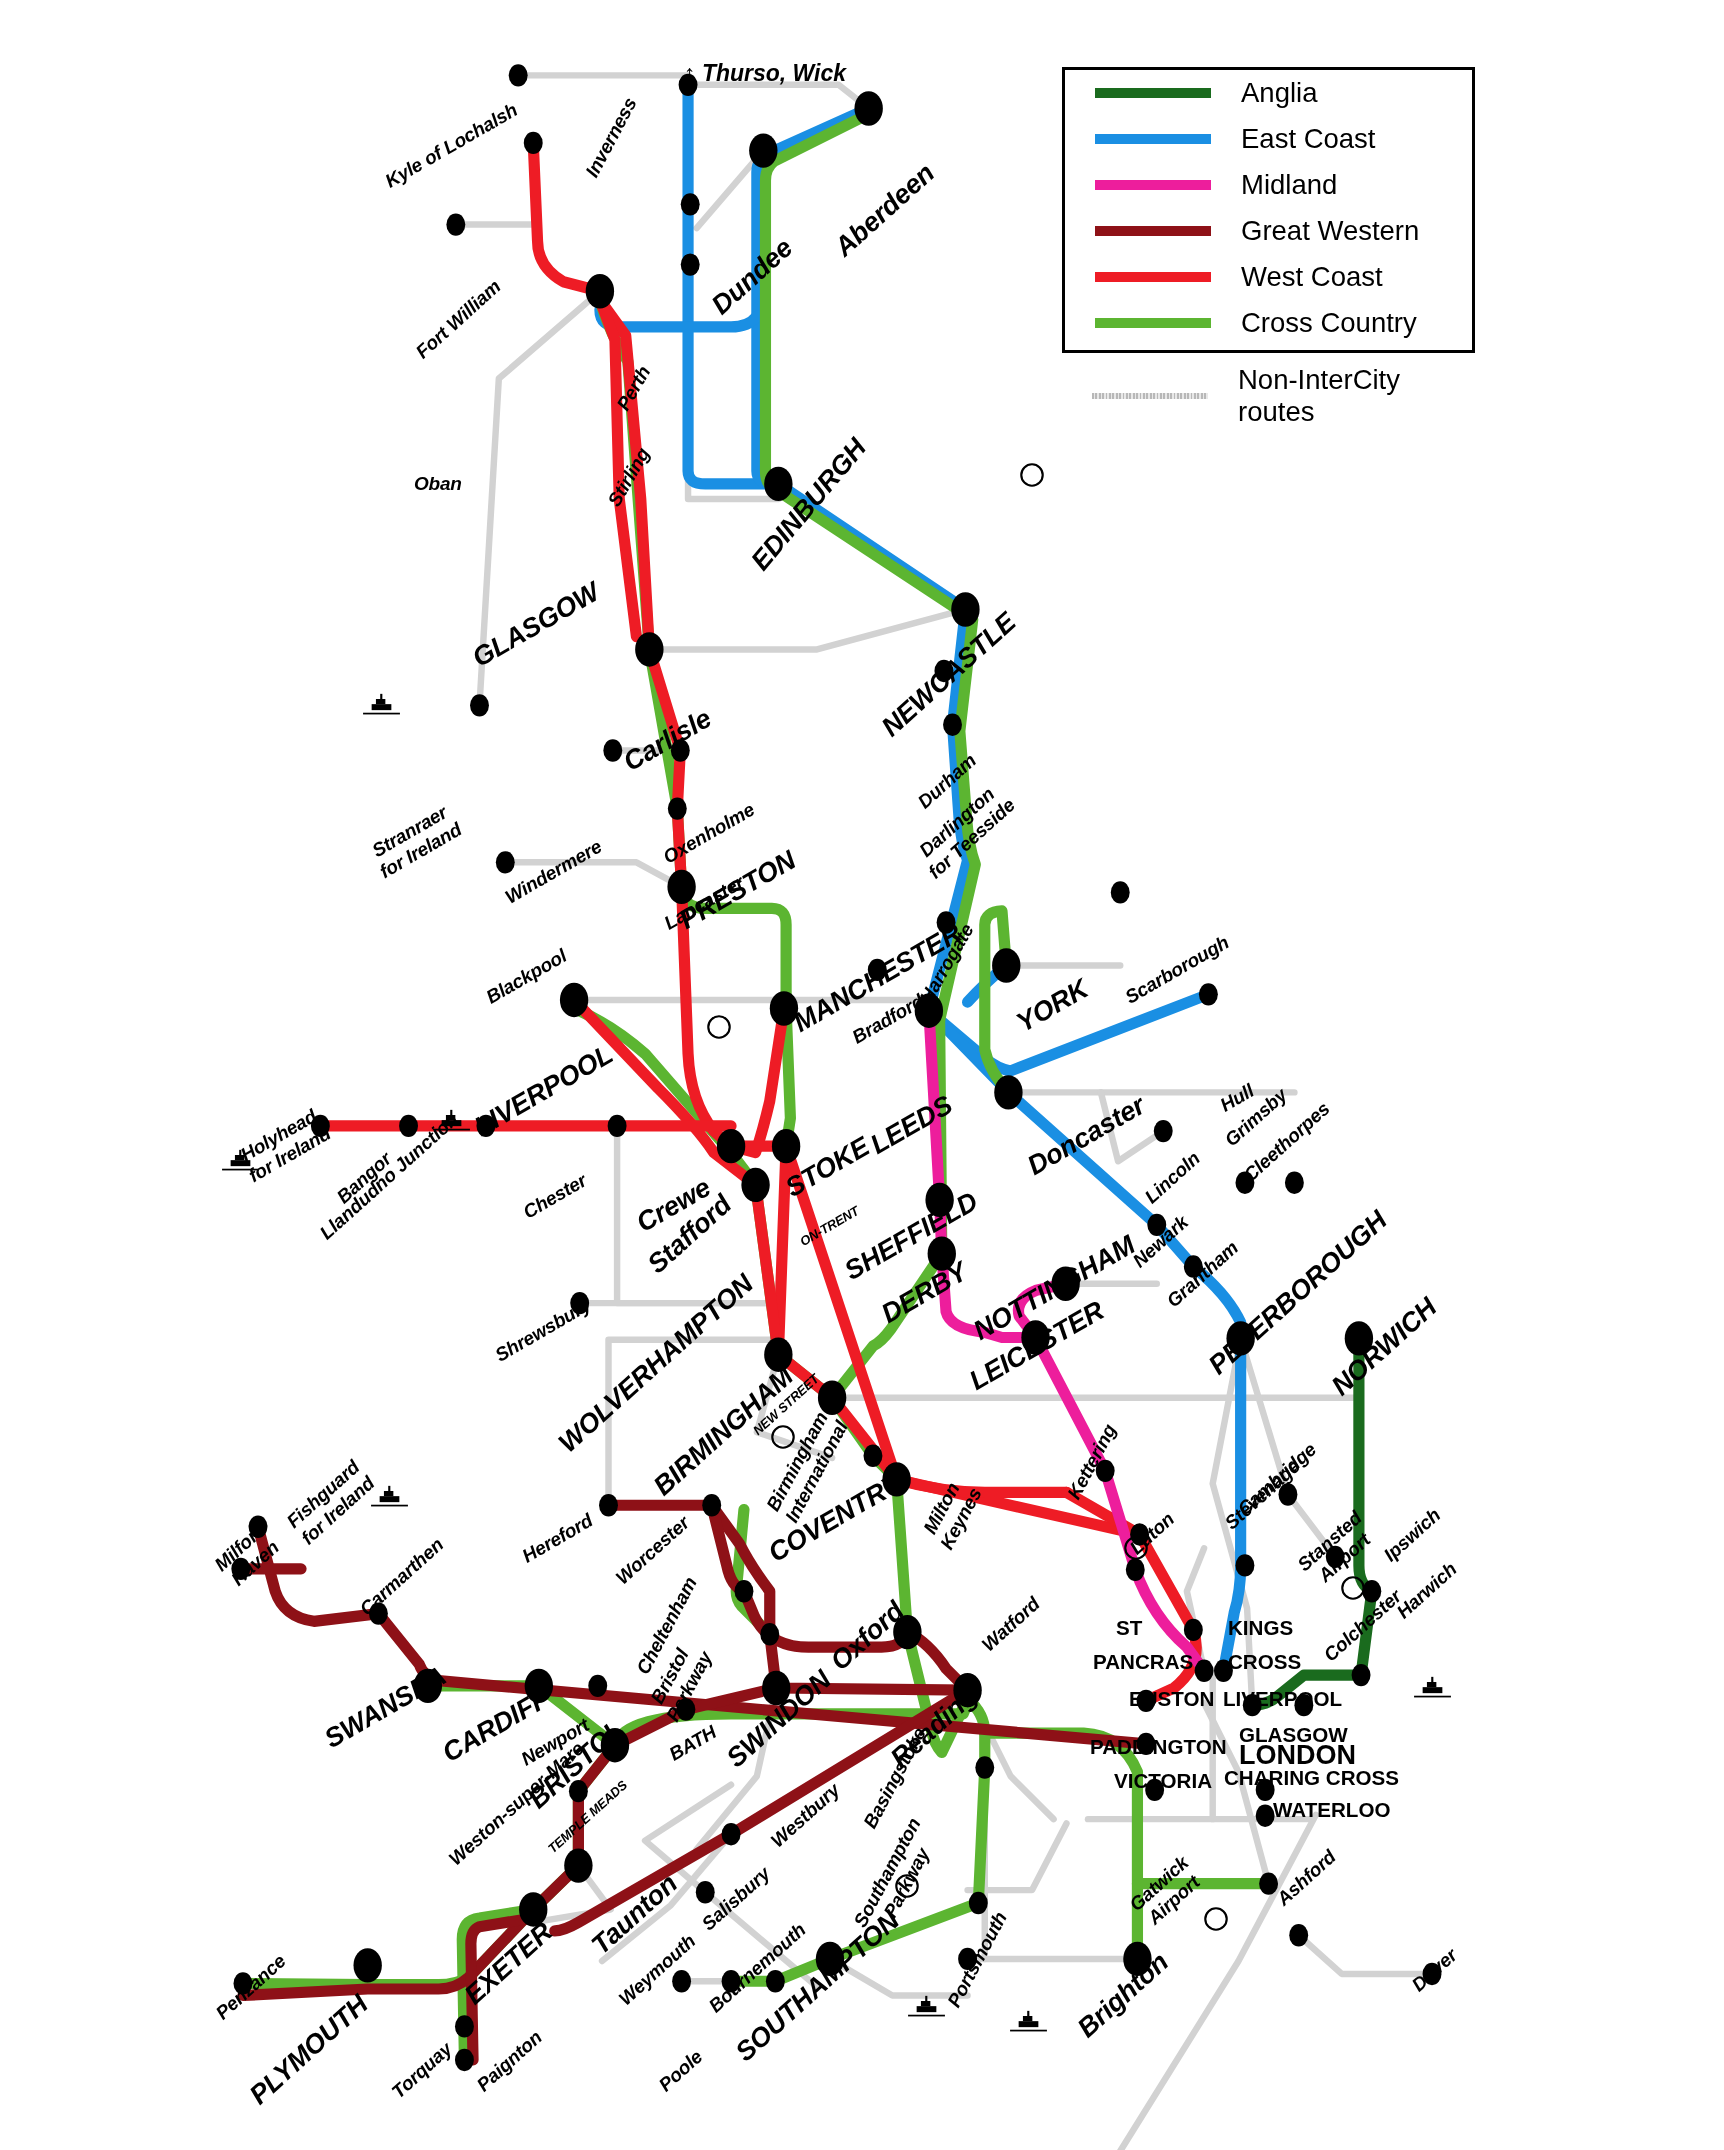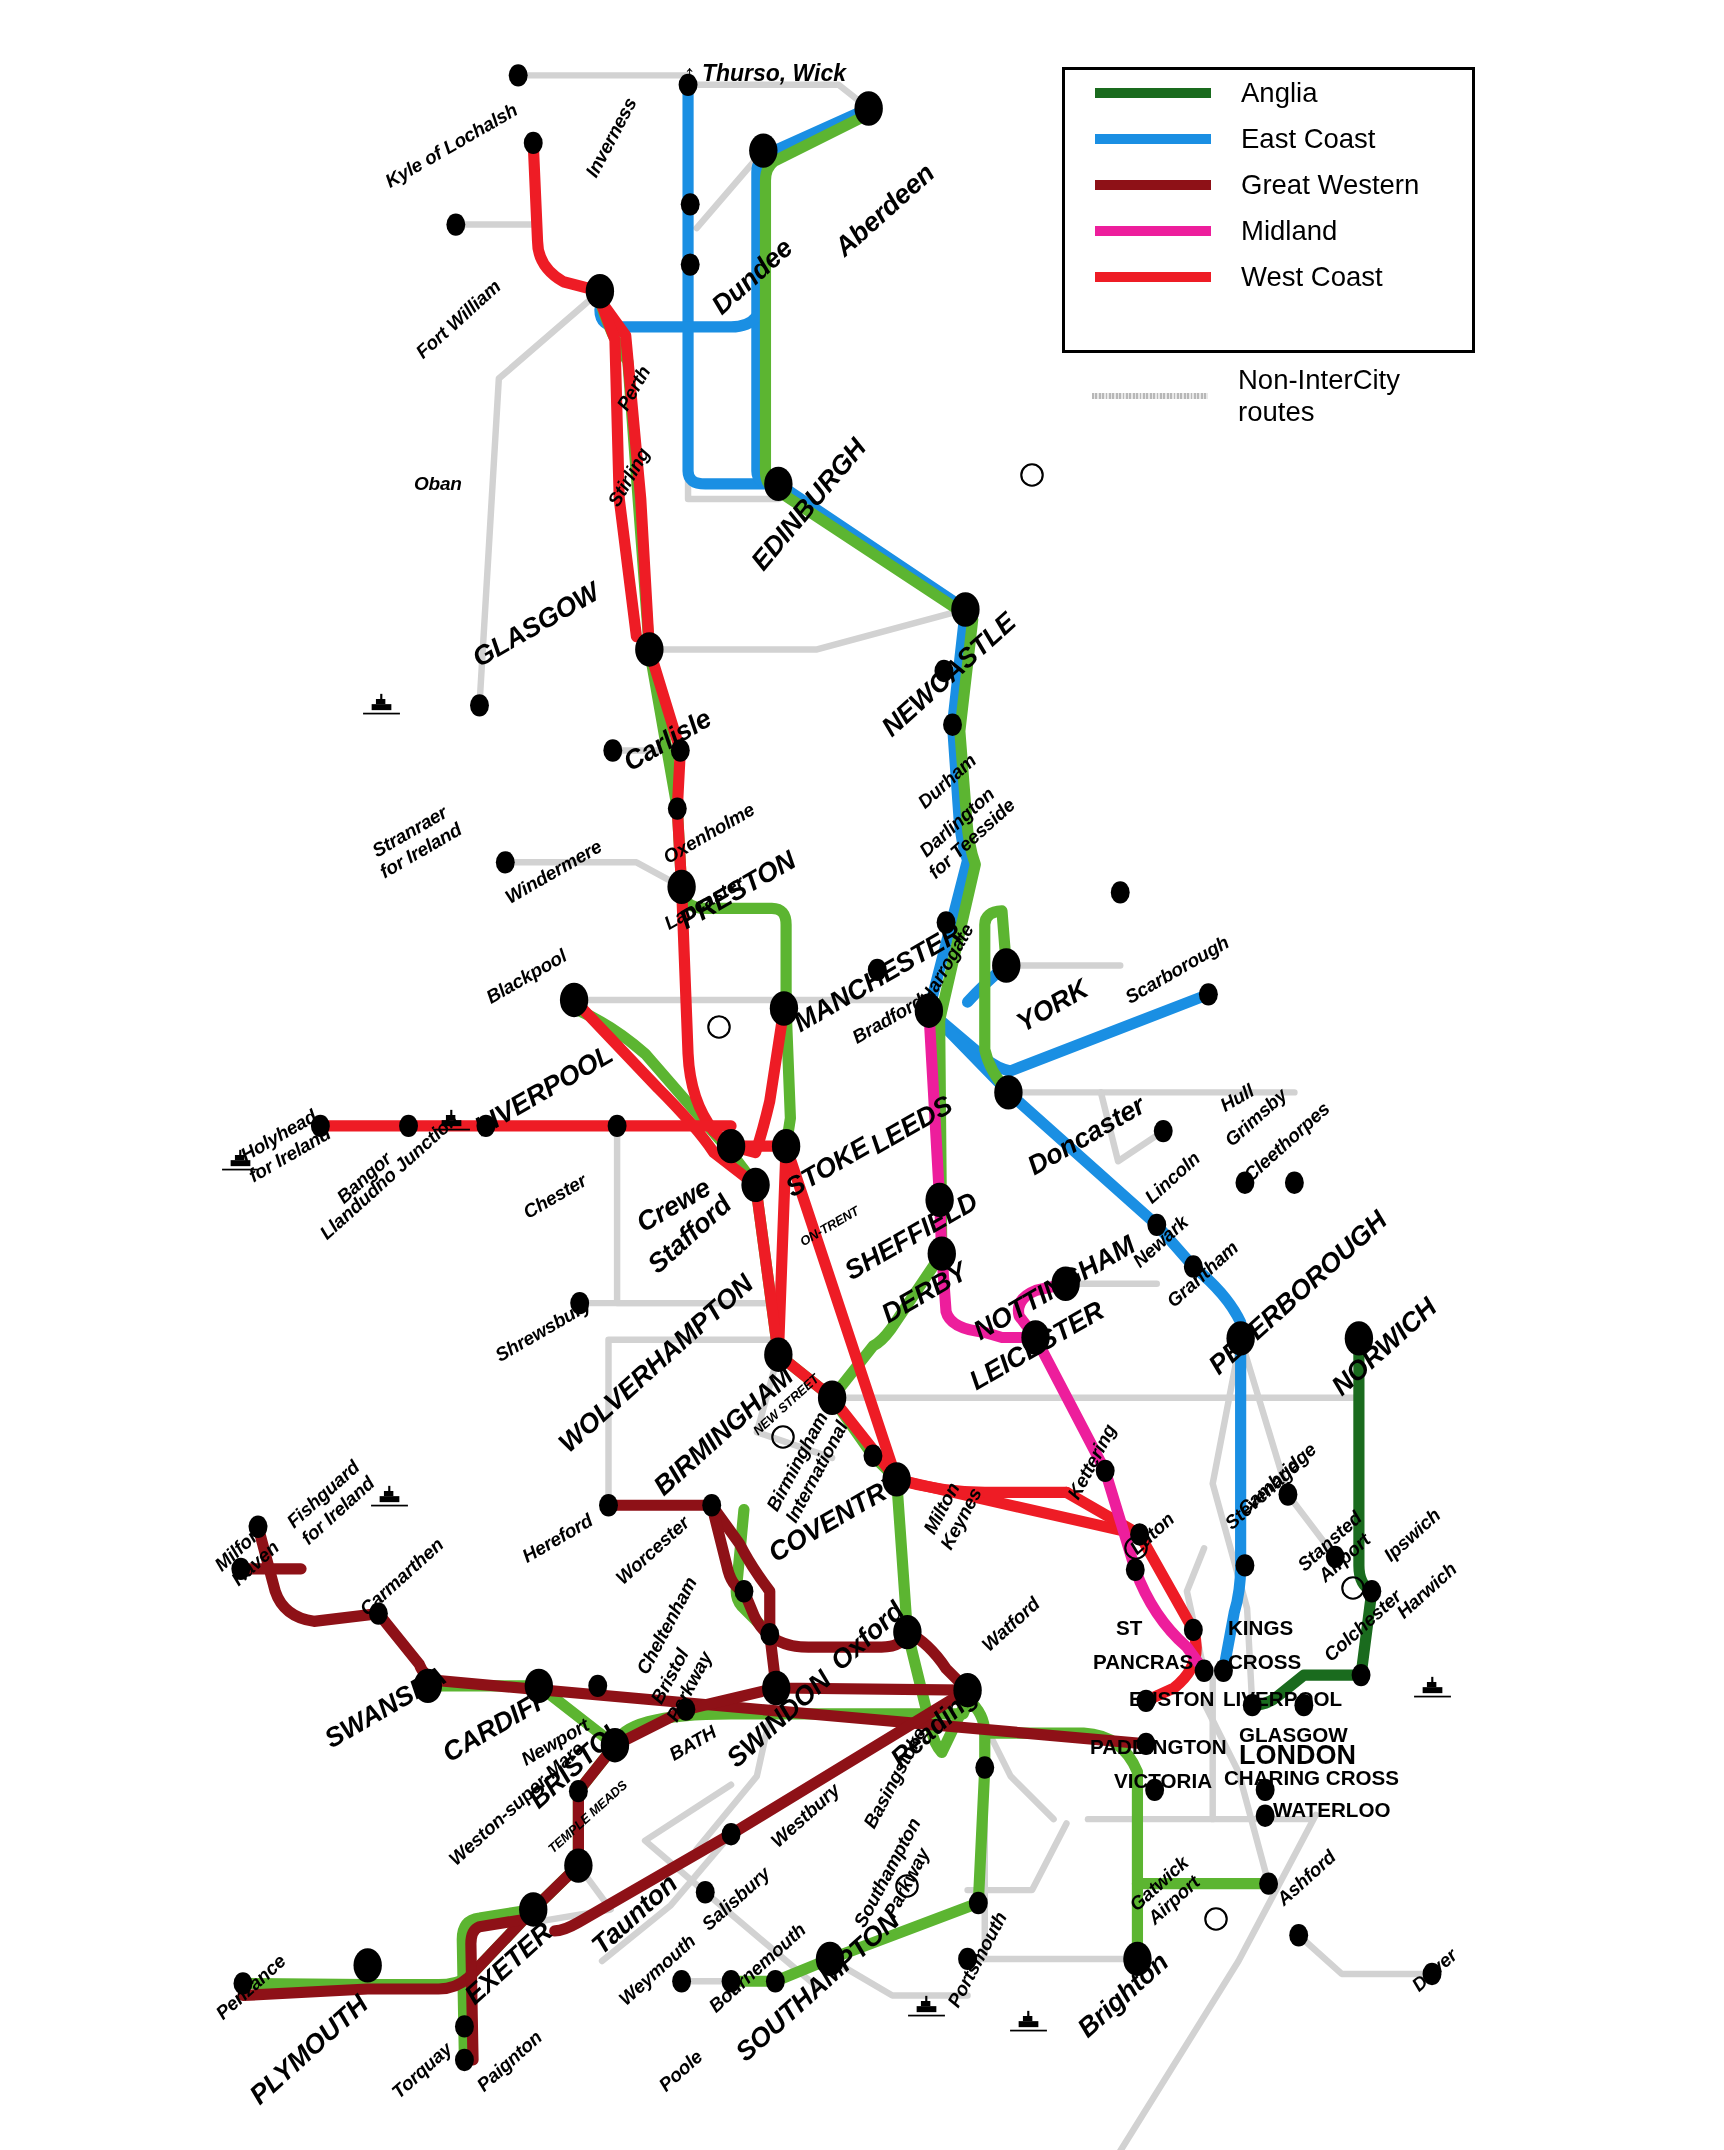--- a/index.html
+++ b/index.html
@@ -311,30 +311,34 @@
   <div id="legend">
     <div class="leg-row">
       <div class="leg-swatch" style="background:#1a6b1e"></div>
       <div class="leg-text">Anglia</div>
     </div>
     <div class="leg-row">
       <div class="leg-swatch" style="background:#1a8fe3"></div>
       <div class="leg-text">East Coast</div>
     </div>
     <div class="leg-row">
+      <div class="leg-swatch" style="background:#ed1e9c"></div>
+      <div class="leg-text">Midland</div>
+    </div>
+    <div class="leg-row">
       <div class="leg-swatch" style="background:#8e1117"></div>
       <div class="leg-text">Great Western</div>
-    </div>
-    <div class="leg-row">
-      <div class="leg-swatch" style="background:#ed1e9c"></div>
-      <div class="leg-text">Midland</div>
     </div>
     <div class="leg-row">
       <div class="leg-swatch" style="background:#ee1c25"></div>
       <div class="leg-text">West Coast</div>
+    </div>
+    <div class="leg-row">
+      <div class="leg-swatch" style="background:#5cb531"></div>
+      <div class="leg-text">Cross Country</div>
     </div>
   </div>
 
   <div id="legend-noninter">
     <div class="noninter-swatch"></div>
     <div class="leg-text">Non-InterCity routes</div>
   </div>
 
   <div class="thurso">↑ Thurso, Wick</div>
 

